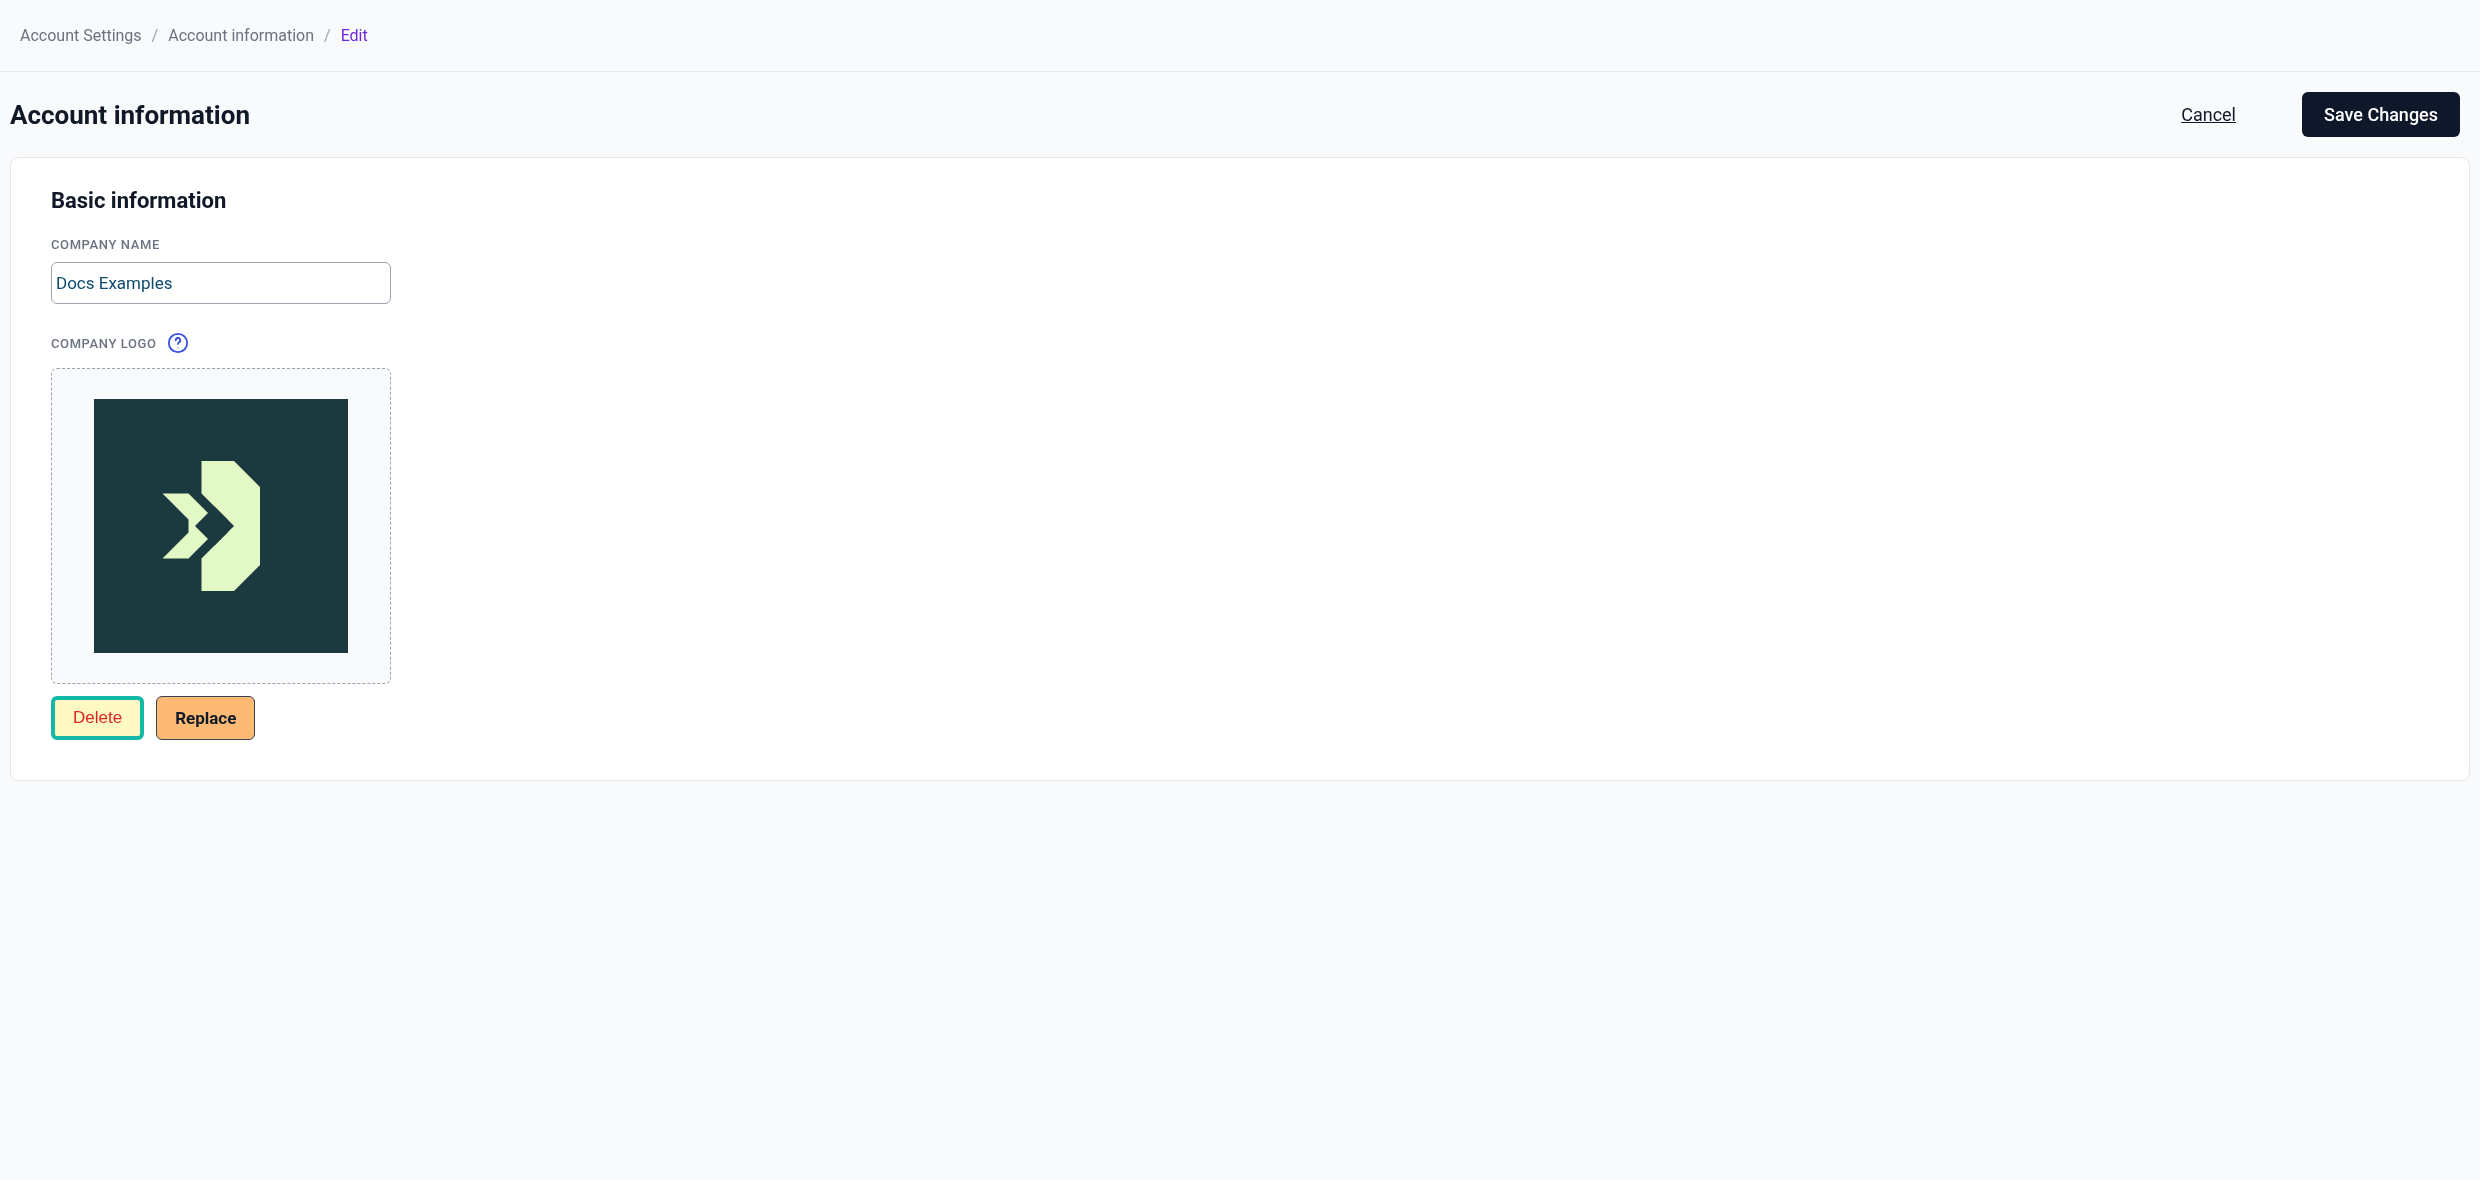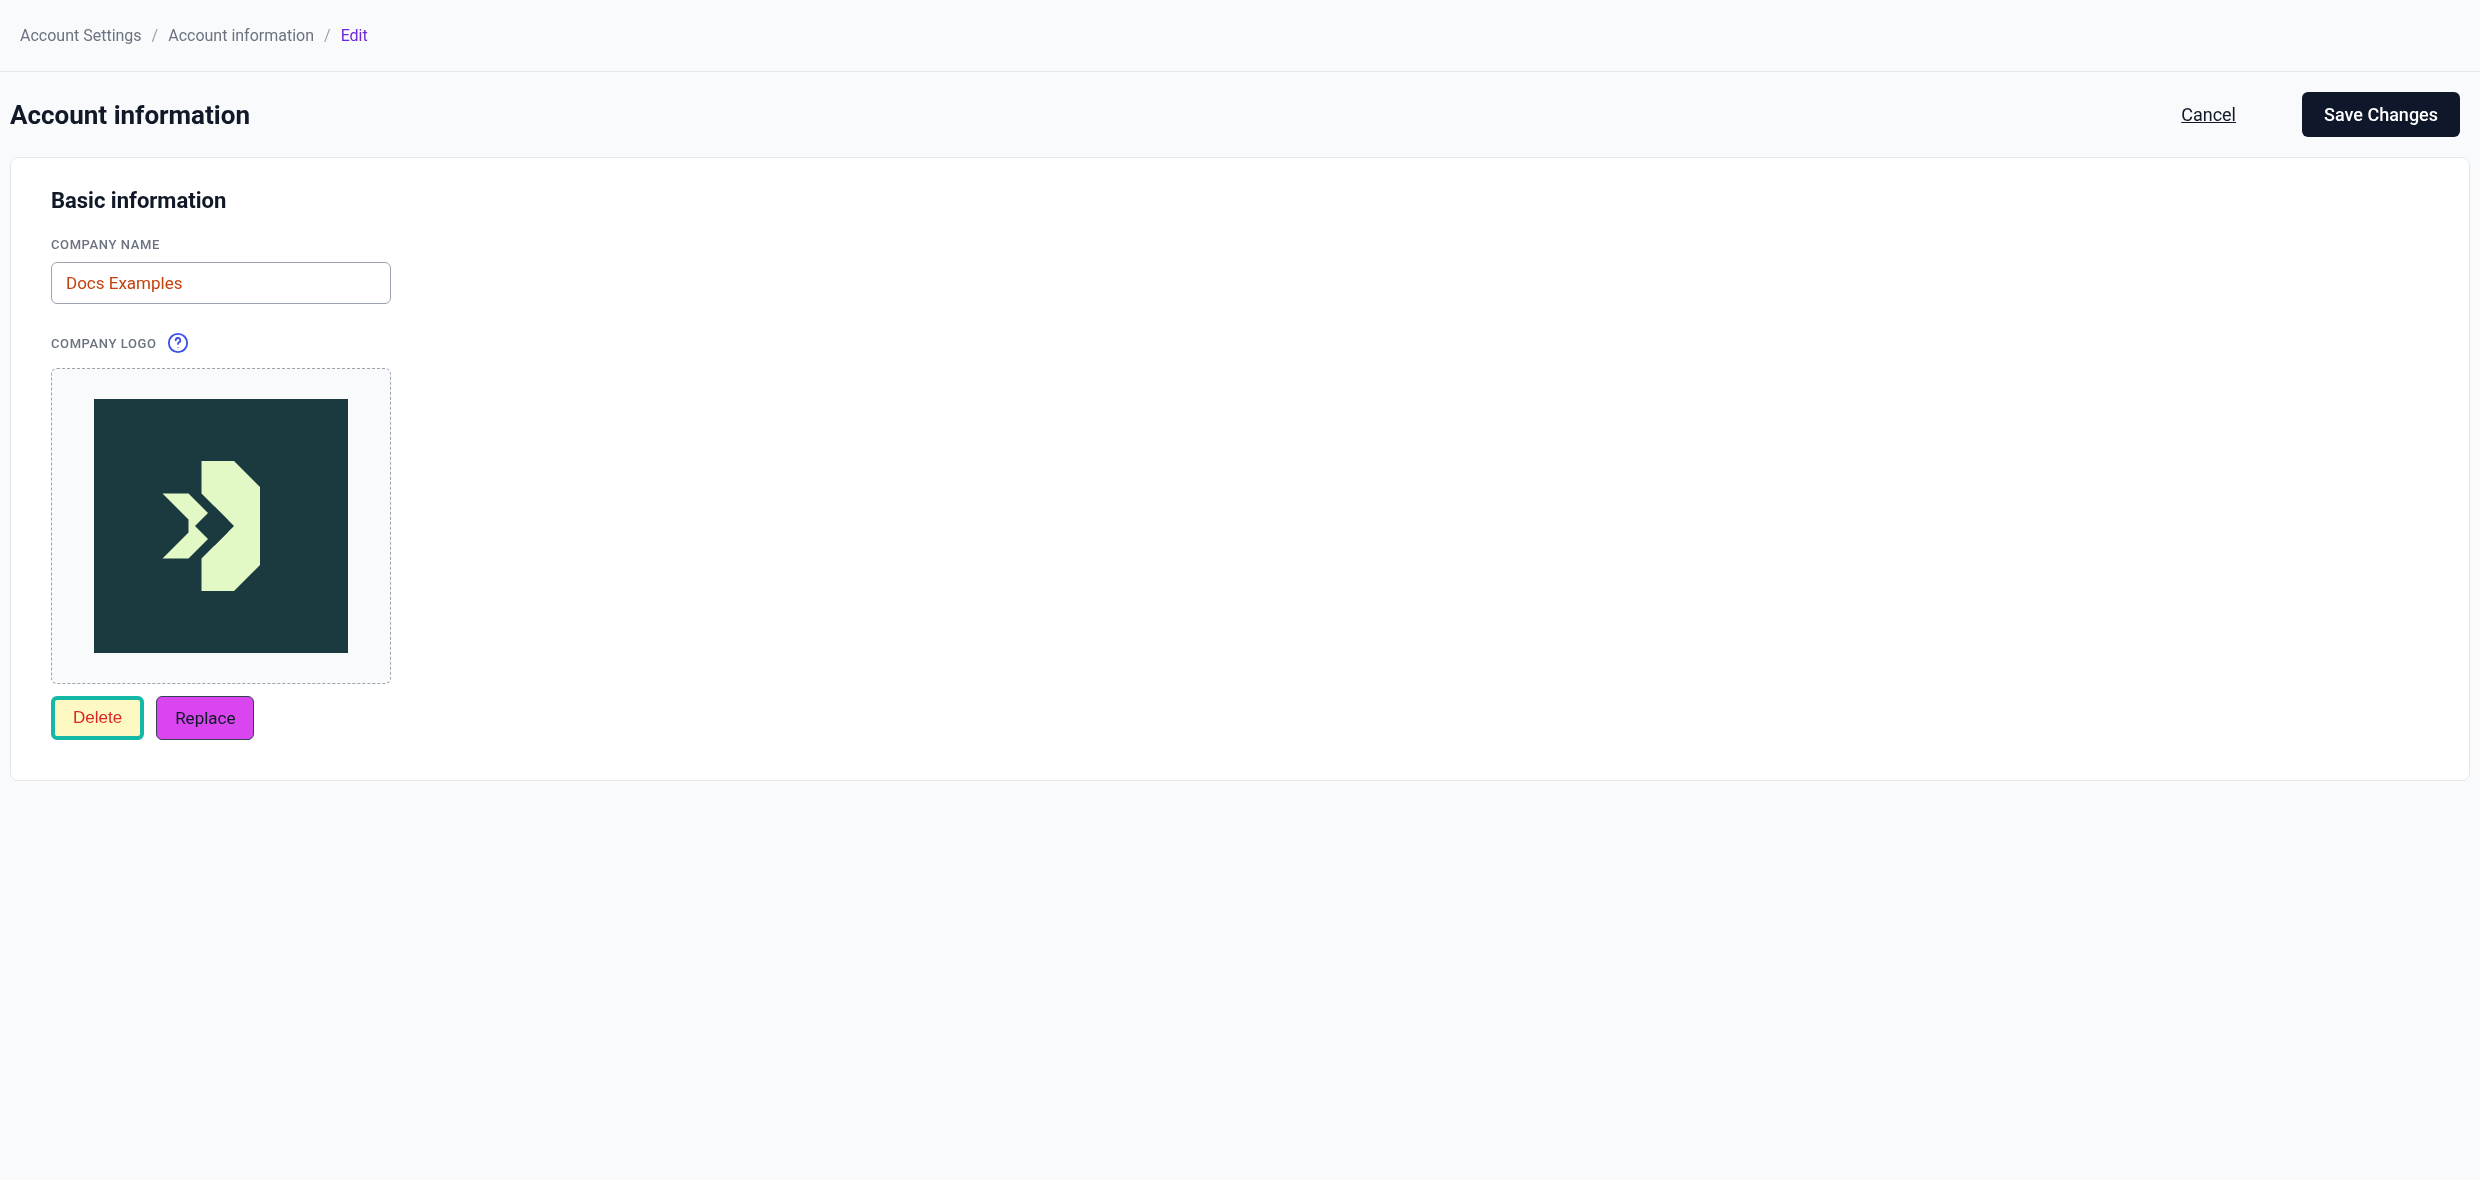--- a/index.html
+++ b/index.html
@@ -88,25 +88,25 @@
       font-weight: 500;
       letter-spacing: 0.6px;
       color: #6b7280;
       margin-bottom: 10px;
       display: flex;
       align-items: center;
       gap: 10px;
     }
     .text-input {
       width: 340px;
-      padding: 10px 14px;
+      padding: 10px 4px;
       font-size: 17px;
       border: 1px solid #9ca3af;
       border-radius: 6px;
-      color: #c2410c;
+      color: #0c4a6e;
       font-family: inherit;
       background: #fff;
     }
     .logo-section {
       margin-top: 28px;
     }
     .help-icon {
       display: inline-flex;
       width: 22px;
       height: 22px;
@@ -134,28 +134,29 @@
     .logo-svg {
       width: 130px;
       height: 130px;
     }
     .logo-actions {
       display: flex;
       gap: 12px;
       margin-top: 12px;
     }
     .btn-outline {
-      background: #d946ef;
+      background: #fdba74;
       border: 1px solid #374151;
       color: #111827;
       font-size: 17px;
       padding: 8px 18px;
       border-radius: 6px;
       cursor: pointer;
       font-family: inherit;
+      font-weight: bold;
     }
     .btn-outline-danger {
       background: #fef9c3;
       border: 4px solid #14b8a6;
       color: #dc2626;
       font-size: 17px;
       padding: 8px 18px;
       border-radius: 6px;
       cursor: pointer;
       font-family: Liberation Sans, sans-serif;

